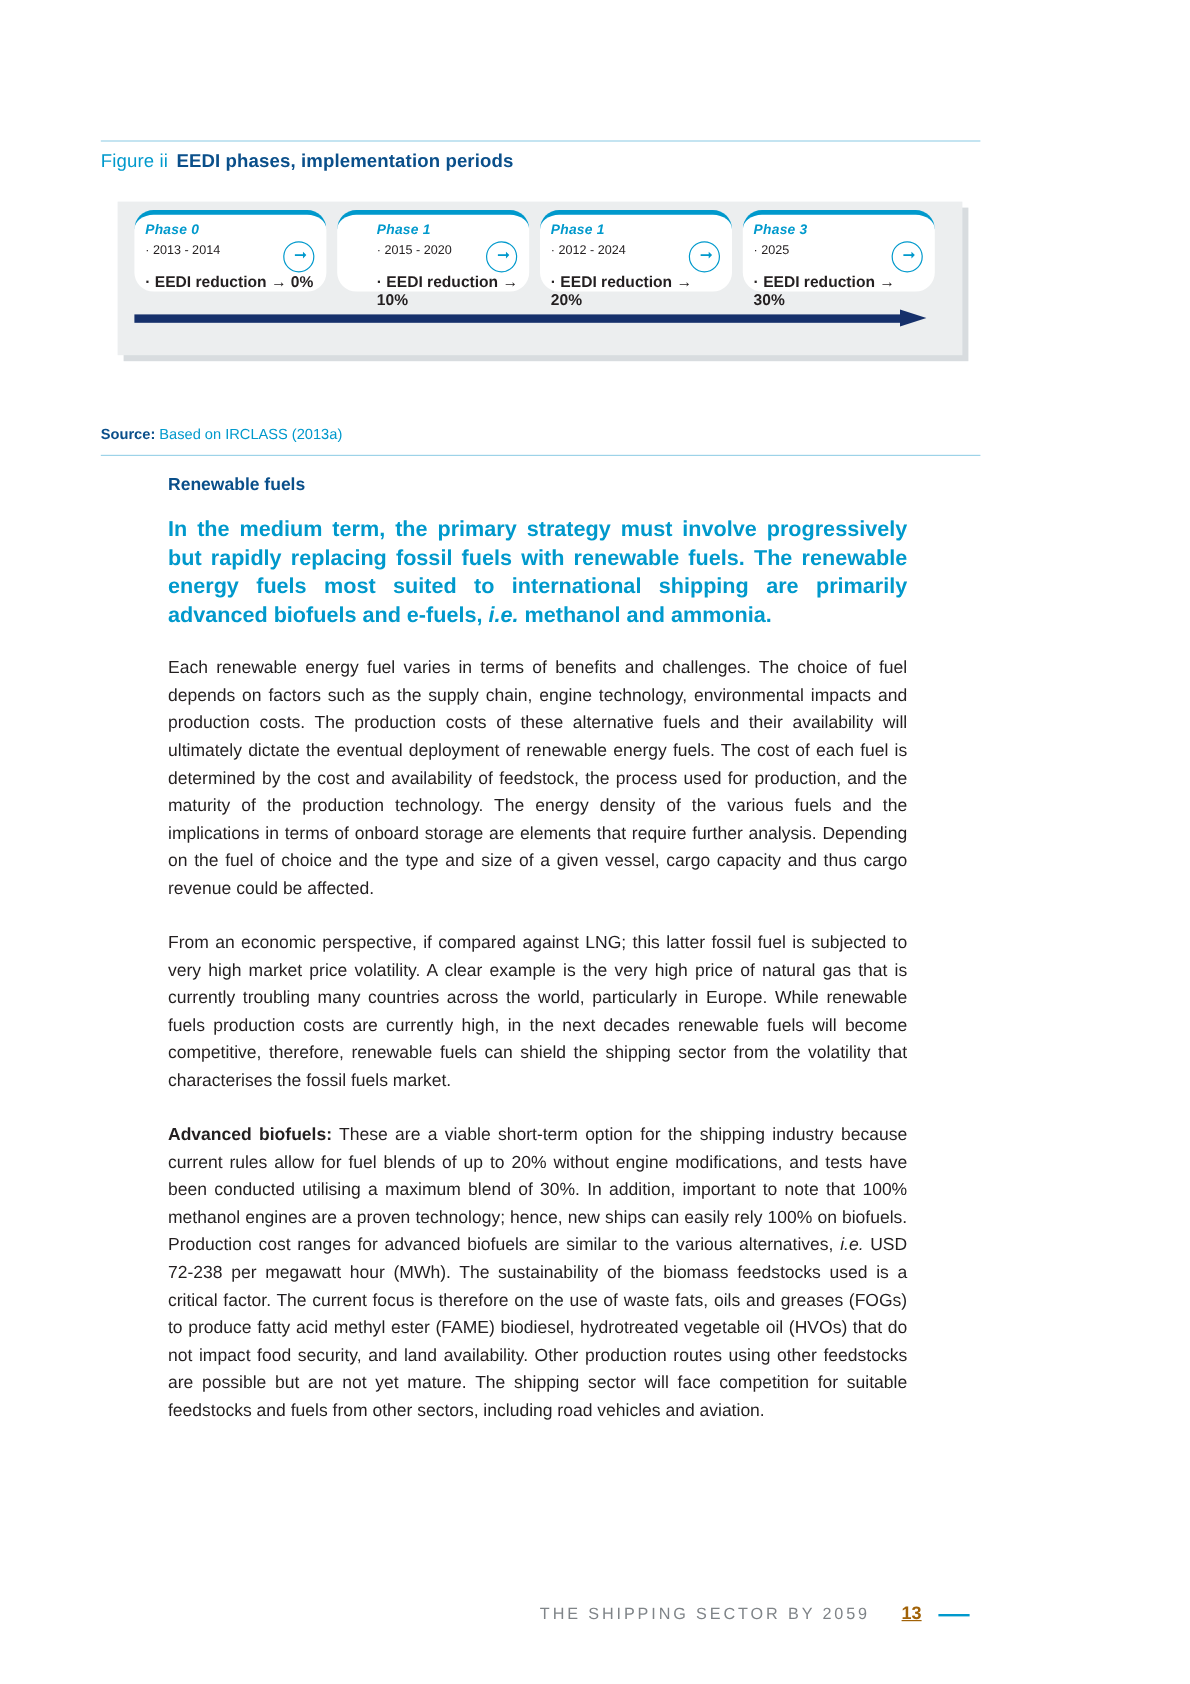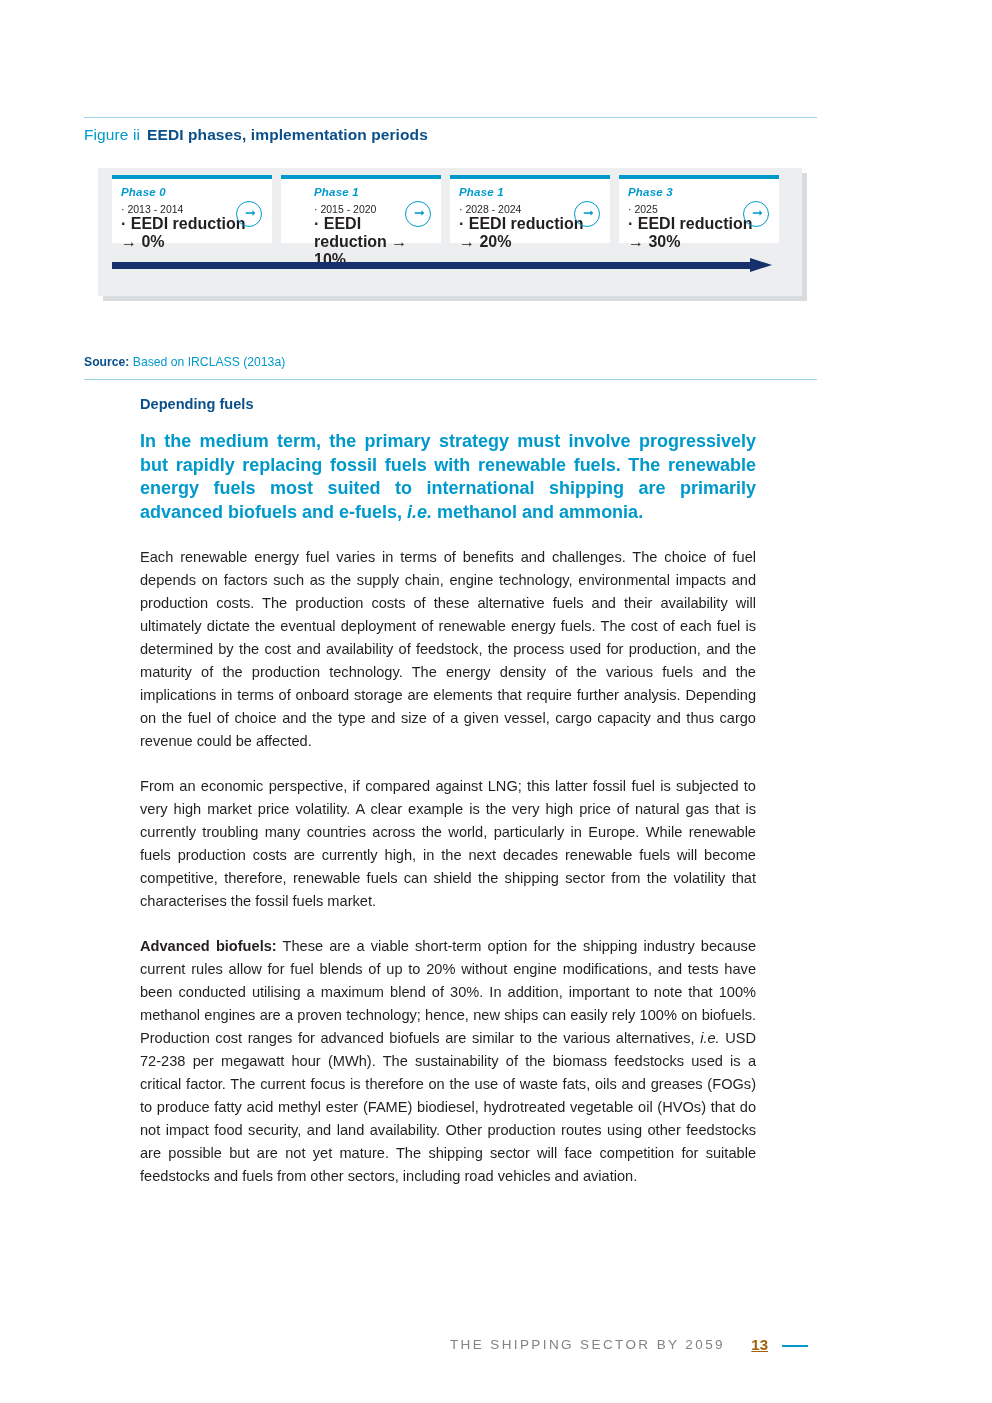--- a/index.html
+++ b/index.html
@@ -75,41 +75,42 @@
   }
   .phase {
     position: absolute;
     top: 7px;
     width: 160px;
     height: 68px;
     background: #ffffff;
     border-top: 4px solid #0099cc;
     box-sizing: border-box;
     padding: 7px 9px 0 9px;
+    border-radius: 16px;
   }
   .phase:nth-child(1) { left: 14px; }
   .phase:nth-child(2) { left: 183px; padding-left: 33px; }
   .phase:nth-child(3) { left: 352px; }
   .phase:nth-child(4) { left: 521px; }
 
   .phase-name {
     font-size: 11.5px;
     color: #0099cc;
     font-style: italic;
     font-weight: bold;
     letter-spacing: .2px;
     margin-bottom: 5px;
   }
   .phase-years {
     font-size: 10.5px;
     color: #231f20;
-    margin-bottom: 0;
+    margin-bottom: 12px;
   }
   .phase-red {
-    font-size: 16px;
+    font-size: 13px;
     color: #231f20;
     font-weight: bold;
   }
   .phase-circle {
     position: absolute;
     right: 10px;
     top: 22px;
     width: 26px;
     height: 26px;
     border: 1.6px solid #0099cc;
@@ -262,21 +263,21 @@
       <div class="phase">
         <div class="phase-name">Phase 1</div>
         <div class="phase-years">· 2015 - 2020</div>
         <div class="phase-red">· EEDI reduction → 10%</div>
         <div class="phase-circle"></div>
         <div class="phase-arrow-glyph">➞</div>
       </div>
 
       <div class="phase">
         <div class="phase-name">Phase 1</div>
-        <div class="phase-years">· 2028 - 2024</div>
+        <div class="phase-years">· 2012 - 2024</div>
         <div class="phase-red">· EEDI reduction → 20%</div>
         <div class="phase-circle"></div>
         <div class="phase-arrow-glyph">➞</div>
       </div>
 
       <div class="phase">
         <div class="phase-name">Phase 3</div>
         <div class="phase-years">· 2025</div>
         <div class="phase-red">· EEDI reduction → 30%</div>
         <div class="phase-circle"></div>
@@ -290,21 +291,21 @@
     </div>
   </div>
 
   <div class="fig-source">
     <b>Source:</b>
     <span>Based on IRCLASS (2013a)</span>
   </div>
   <div class="fig-rule-bottom"></div>
 
   <div class="content">
-    <h3 class="section-head">Depending fuels</h3>
+    <h3 class="section-head">Renewable fuels</h3>
 
     <p class="lead">In the medium term, the primary strategy must involve progressively but rapidly replacing fossil fuels with renewable fuels. The renewable energy fuels most suited to international shipping are primarily advanced biofuels and e-fuels, <i>i.e.</i> methanol and ammonia.</p>
 
     <p class="body">Each renewable energy fuel varies in terms of benefits and challenges. The choice of fuel depends on factors such as the supply chain, engine technology, environmental impacts and production costs. The production costs of these alternative fuels and their availability will ultimately dictate the eventual deployment of renewable energy fuels. The cost of each fuel is determined by the cost and availability of feedstock, the process used for production, and the maturity of the production technology. The energy density of the various fuels and the implications in terms of onboard storage are elements that require further analysis. Depending on the fuel of choice and the type and size of a given vessel, cargo capacity and thus cargo revenue could be affected.</p>
     <p class="body">From an economic perspective, if compared against LNG; this latter fossil fuel is subjected to very high market price volatility. A clear example is the very high price of natural gas that is currently troubling many countries across the world, particularly in Europe. While renewable fuels production costs are currently high, in the next decades renewable fuels will become competitive, therefore, renewable fuels can shield the shipping sector from the volatility that characterises the fossil fuels market.</p>
 
     <p class="body"><b>Advanced biofuels:</b><span> These are a viable short-term option for the shipping industry because current rules allow for fuel blends of up to 20% without engine modifications, and tests have been conducted utilising a maximum blend of 30%. In addition, important to note that 100% methanol engines are a proven technology; hence, new ships can easily rely 100% on biofuels. Production cost ranges for advanced biofuels are similar to the various alternatives, <i>i.e.</i> USD 72-238 per megawatt hour (MWh). The sustainability of the biomass feedstocks used is a critical factor. The current focus is therefore on the use of waste fats, oils and greases (FOGs) to produce fatty acid methyl ester (FAME) biodiesel, hydrotreated vegetable oil (HVOs) that do not impact food security, and land availability. Other production routes using other feedstocks are possible but are not yet mature. The shipping sector will face competition for suitable feedstocks and fuels from other sectors, including road vehicles and aviation.</span></p>
   </div>
 
   <div class="footer-title">THE SHIPPING SECTOR BY 2059</div>

